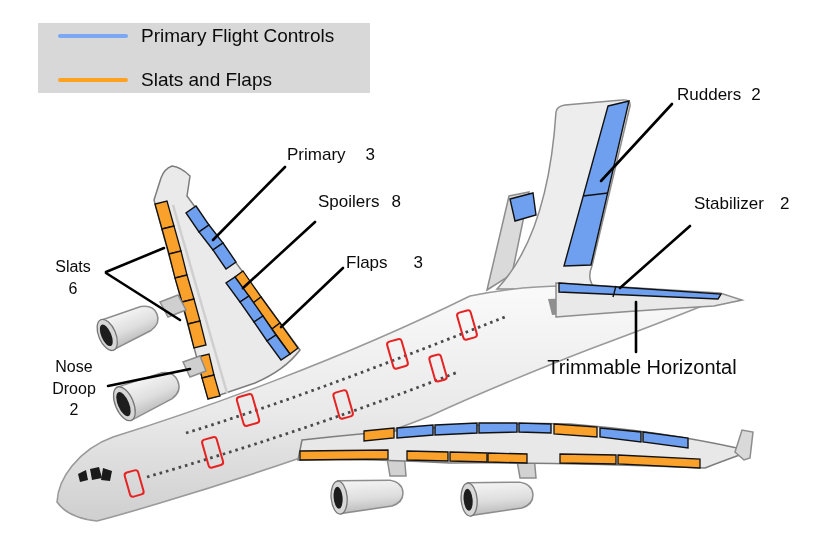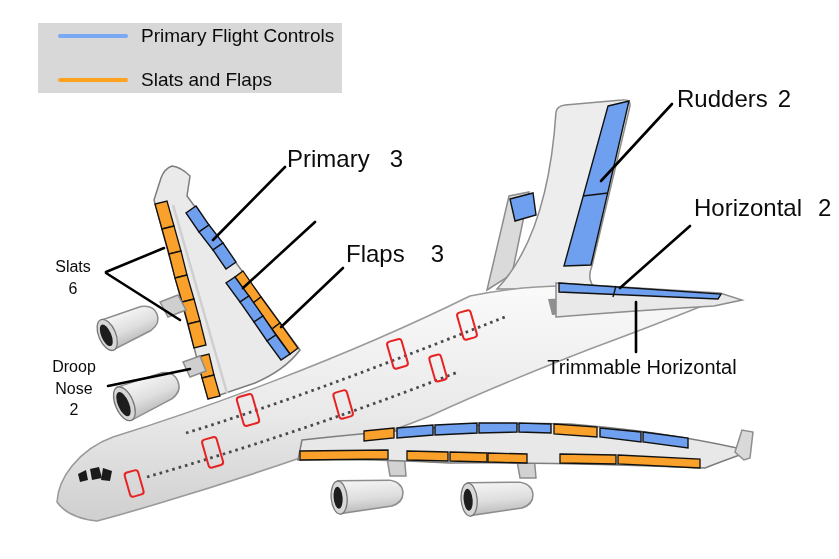--- a/index.html
+++ b/index.html
@@ -1,21 +1,21 @@
 <!DOCTYPE html>
 <html style="--primary-flight-controls: #6FA0F0; --slats-and-flaps: #F9A12B; --legend-line-blue: #7AA8F2; --legend-line-orange: #FFA21F; --door-outline: #E62222;"><head>
 <meta charset="utf-8">
 <style>
   html,body{margin:0;padding:0;background:#fff;font-family:"Liberation Sans",sans-serif;}
   #stage{position:relative;width:839px;height:559px;background:#fff;overflow:hidden;}
   #art{position:absolute;left:0;top:0;}
-  .label{position:absolute;color:#0b0b0b;font-size:24px;line-height:1.05;white-space:nowrap;}
+  .label{position:absolute;color:#0b0b0b;font-size:17px;line-height:1.05;white-space:nowrap;}
   .label .cnt{display:inline-block;}
   .stack{position:absolute;color:#0b0b0b;font-size:16px;text-align:center;line-height:1.35;}
-  #legend{position:absolute;left:38px;top:23px;width:304px;height:70px;background:#d8d8d8;
+  #legend{position:absolute;left:38px;top:23px;width:332px;height:70px;background:#d8d8d8;
           display:flex;flex-direction:column;justify-content:center;gap:22px;padding-left:20px;box-sizing:border-box;}
   .legend-row{display:flex;align-items:center;gap:13px;font-size:19px;color:#0b0b0b;}
   .swatch{width:70px;height:4px;border-radius:2px;flex:0 0 auto;}
   .swatch.blue{background:var(--legend-line-blue,#7aa8f2);}
   .swatch.orange{background:var(--legend-line-orange,#ffa21f);}
   .pfc{fill:var(--primary-flight-controls,#6fa0f0);stroke:#111;stroke-width:1.4;}
   .snf{fill:var(--slats-and-flaps,#f9a12b);stroke:#111;stroke-width:1.3;}
   .leader{stroke:#000;stroke-width:2.6;stroke-linecap:round;}
   .door{fill:none;stroke:var(--door-outline,#e62222);stroke-width:2;}
   .metal{stroke:#8d8d8d;stroke-width:1.5;}
@@ -193,35 +193,38 @@
   </div>
   <div class="legend-row">
     <span class="swatch orange"></span>
     <span>Slats and Flaps</span>
   </div>
 </div>
 
 <div class="label" style="left:287px;top:146px;">
   <span>Primary</span><span class="cnt" style="margin-left:20px;">3</span>
 </div>
-<div class="label" style="left:346px;top:241px;">
+<div class="label" style="left:318px;top:193px;">
+  <span>Spoilers</span><span class="cnt" style="margin-left:12px;">8</span>
+</div>
+<div class="label" style="left:346px;top:254px;">
   <span>Flaps</span><span class="cnt" style="margin-left:26px;">3</span>
 </div>
 <div class="label" style="left:677px;top:86px;">
   <span>Rudders</span><span class="cnt" style="margin-left:10px;">2</span>
 </div>
 <div class="label" style="left:694px;top:195px;">
-  <span>Horizontal</span><span class="cnt" style="margin-left:16px;">2</span>
+  <span>Stabilizer</span><span class="cnt" style="margin-left:16px;">2</span>
 </div>
 <div class="stack" style="left:42px;top:256px;width:62px;">
   <div>Slats</div>
   <div>6</div>
 </div>
 <div class="stack" style="left:36px;top:356px;width:76px;">
+  <div>Nose</div>
   <div>Droop</div>
-  <div>Nose</div>
   <div>2</div>
 </div>
 <div class="stack" style="left:522px;top:354px;width:240px;font-size:20px;">
   <div>Trimmable Horizontal</div>
 </div>
 
 </div>
 
 </body></html>

